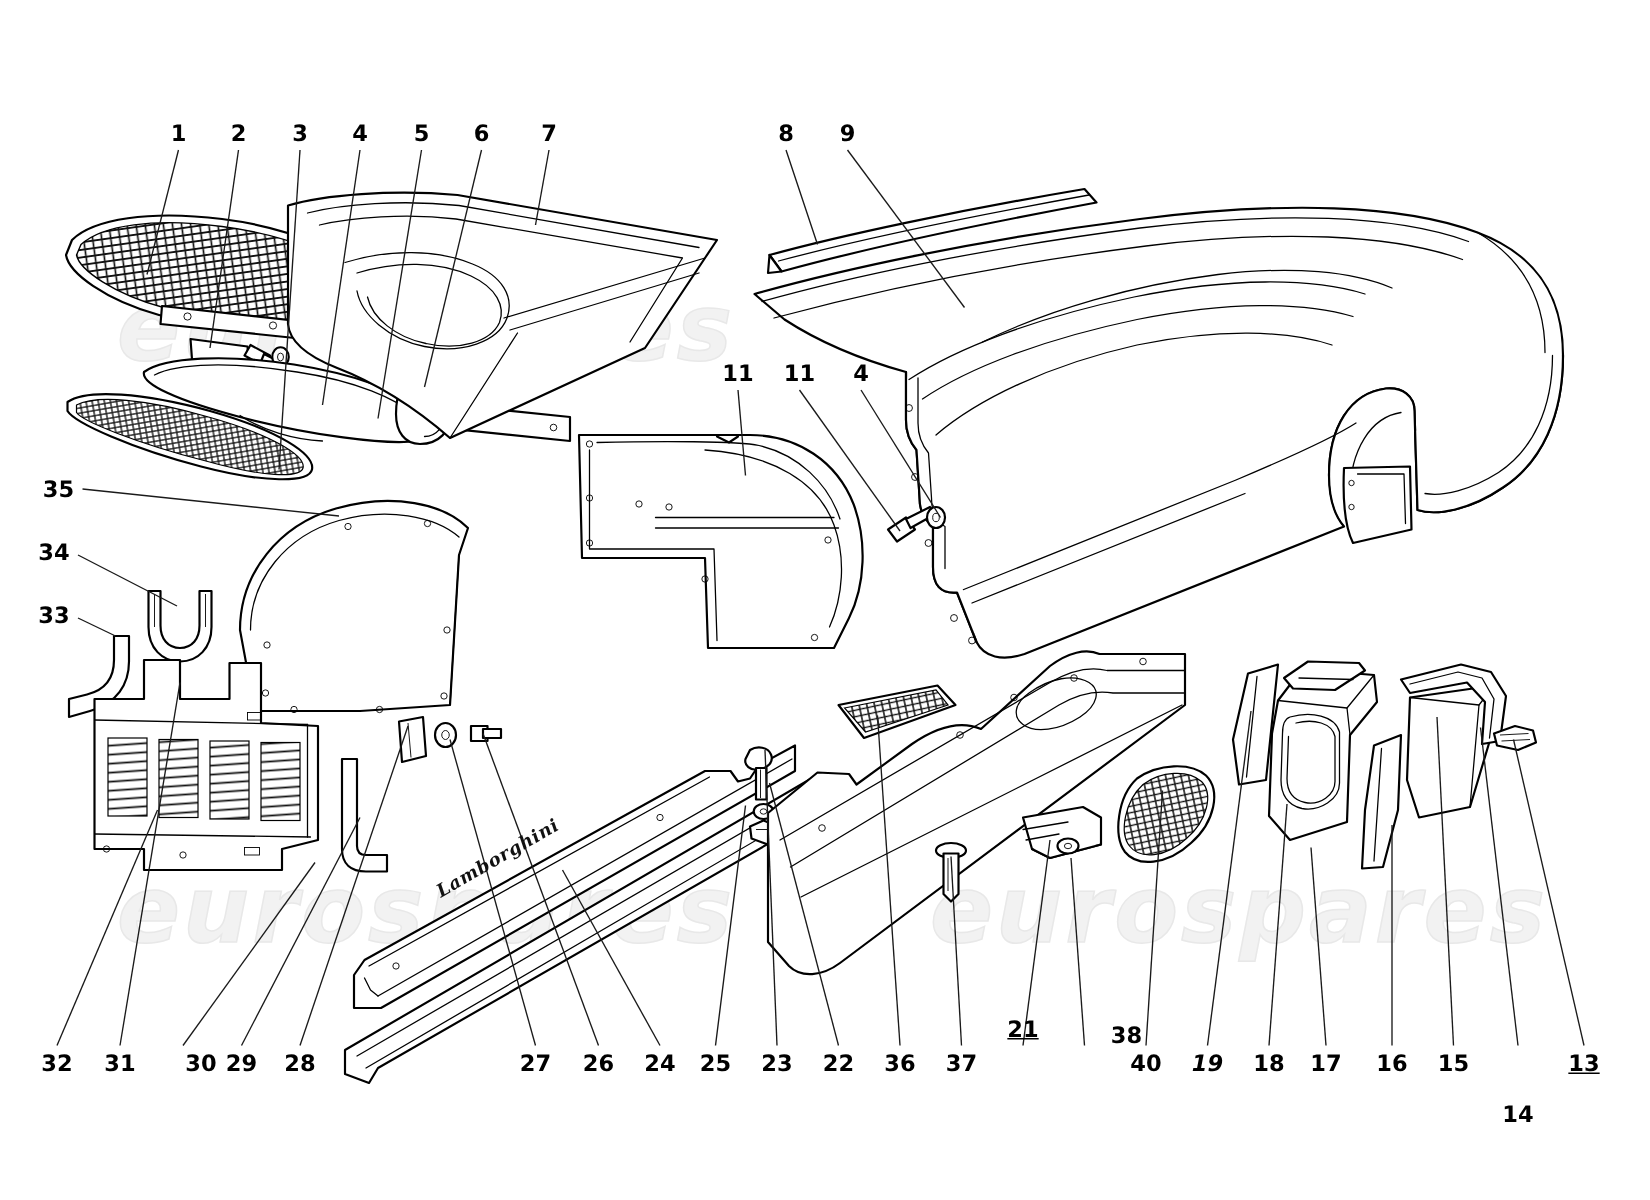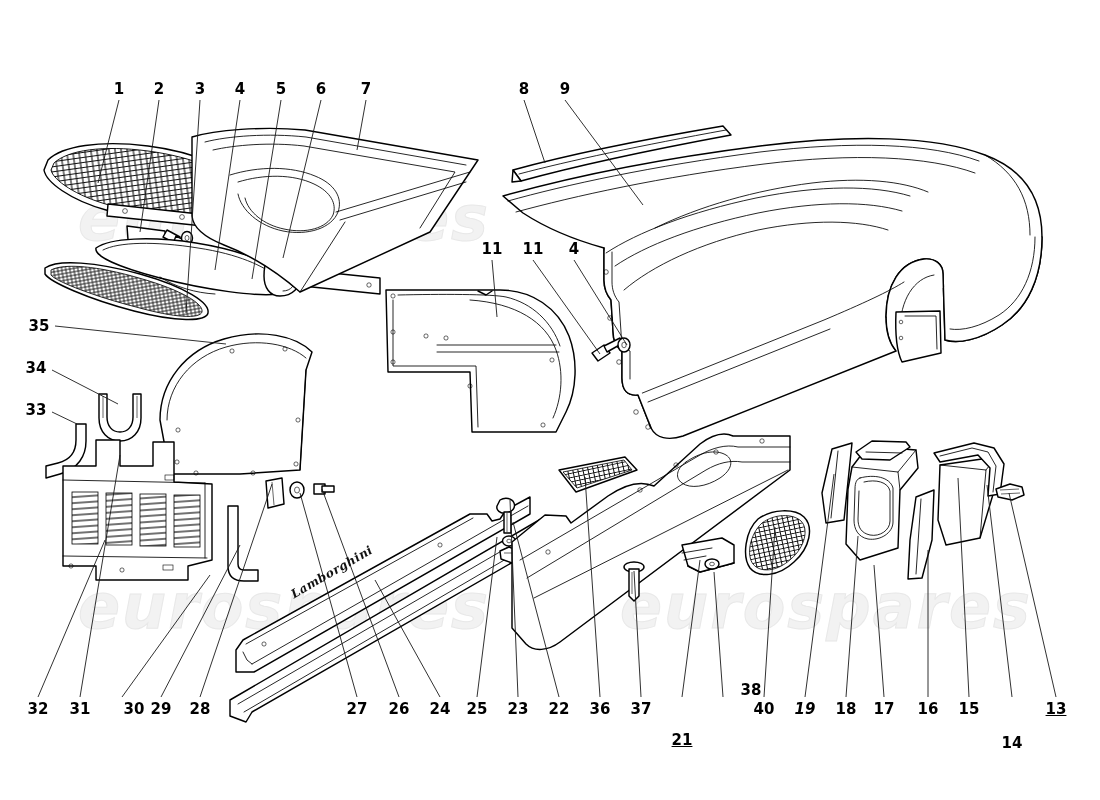--- a/index.html
+++ b/index.html
@@ -458,21 +458,21 @@
       <div class="callout-num" style="left: 161px; top: 709px;">29</div>
       <div class="callout-num" style="left: 200px; top: 709px;">28</div>
       <div class="callout-num" style="left: 357px; top: 709px;">27</div>
       <div class="callout-num" style="left: 399px; top: 709px;">26</div>
       <div class="callout-num" style="left: 440px; top: 709px;">24</div>
       <div class="callout-num" style="left: 477px; top: 709px;">25</div>
       <div class="callout-num" style="left: 518px; top: 709px;">23</div>
       <div class="callout-num" style="left: 559px; top: 709px;">22</div>
       <div class="callout-num" style="left: 600px; top: 709px;">36</div>
       <div class="callout-num" style="left: 641px; top: 709px;">37</div>
-      <div class="callout-num" style="left: 682px; top: 740px; text-decoration: underline;">21</div>
+      <div class="callout-num" style="left: 682px; top: 686px; text-decoration: underline;">21</div>
       <div class="callout-num" style="left: 723px; top: 690px; margin-left: 28px;">38</div>
       <div class="callout-num" style="left: 764px; top: 709px;">40</div>
       <div class="callout-num" style="left: 805px; top: 709px; font-style: italic;">19</div>
       <div class="callout-num" style="left: 846px; top: 709px;">18</div>
       <div class="callout-num" style="left: 884px; top: 709px;">17</div>
       <div class="callout-num" style="left: 928px; top: 709px;">16</div>
       <div class="callout-num" style="left: 969px; top: 709px;">15</div>
       <div class="callout-num" style="left: 1012px; top: 743px;">14</div>
       <div class="callout-num" style="left: 1056px; top: 709px; text-decoration: underline;">13</div>
     </div>

